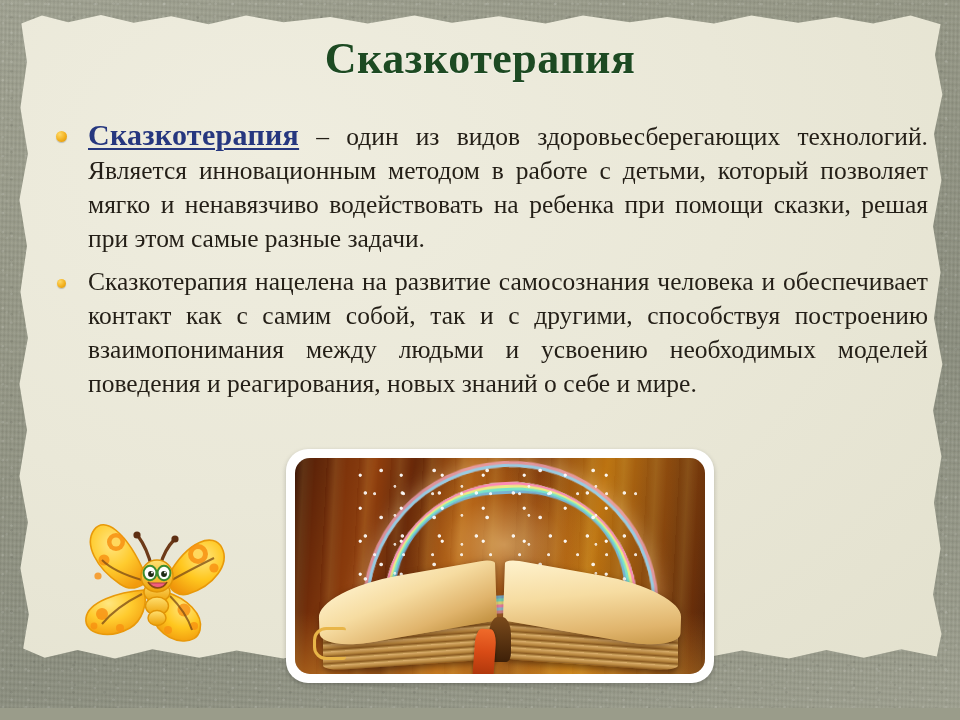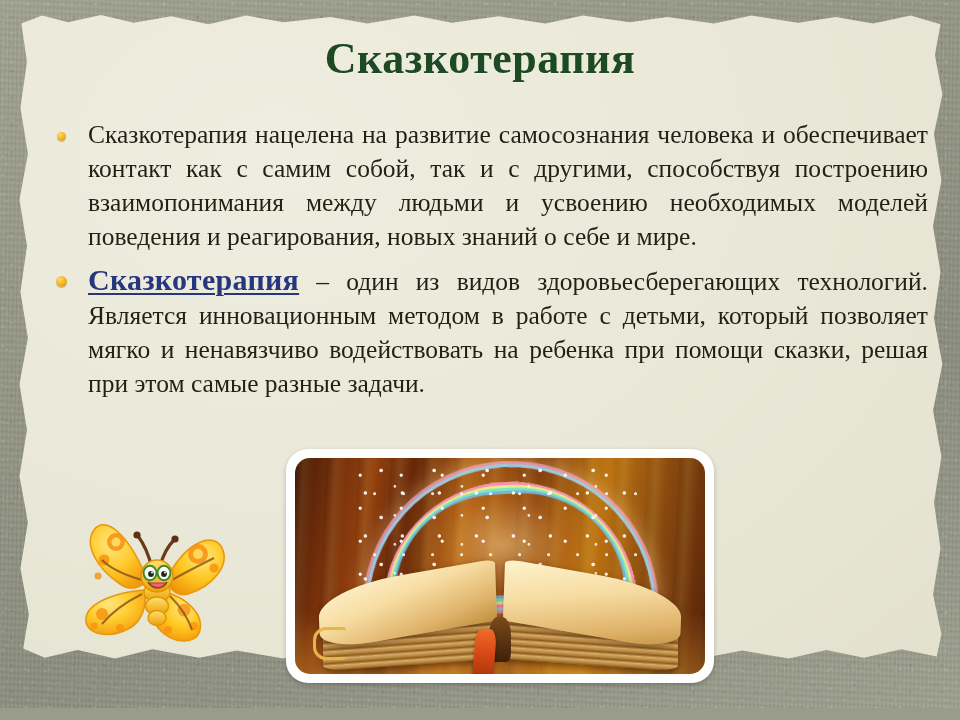--- a/index.html
+++ b/index.html
@@ -312,27 +312,27 @@
 
   <div class="deckle"></div>
 
   <div class="content">
 
     <div class="slide-title">Сказкотерапия</div>
 
     <div class="body-list">
 
       <div class="bullet-row">
+        <span class="bullet-dot"></span>
+        <div class="bullet-text"><span class="lead-word">Сказкотерапия</span><span> – один из видов здоровьесберегающих технологий. Является инновационным методом в работе с детьми, который позволяет мягко и ненавязчиво водействовать на ребенка при помощи сказки, решая при этом самые разные задачи.</span></div>
+      </div>
+
+      <div class="bullet-row">
         <span class="bullet-dot small"></span>
         <div class="bullet-text">Сказкотерапия нацелена на развитие самосознания человека и обеспечивает контакт как с самим собой, так и с другими, способствуя построению взаимопонимания между людьми и усвоению необходимых моделей поведения и реагирования, новых знаний о себе и мире.</div>
-      </div>
-
-      <div class="bullet-row">
-        <span class="bullet-dot"></span>
-        <div class="bullet-text"><span class="lead-word">Сказкотерапия</span><span> – один из видов здоровьесберегающих технологий. Является инновационным методом в работе с детьми, который позволяет мягко и ненавязчиво водействовать на ребенка при помощи сказки, решая при этом самые разные задачи.</span></div>
       </div>
 
     </div>
 
     <div class="butterfly">
       <svg viewBox="0 0 182 160" width="182" height="160">
         <defs>
           <radialGradient id="wg" cx="38%" cy="30%" r="78%">
             <stop offset="0%" stop-color="#ffe680"></stop>
             <stop offset="50%" stop-color="#ffcb2e"></stop>

